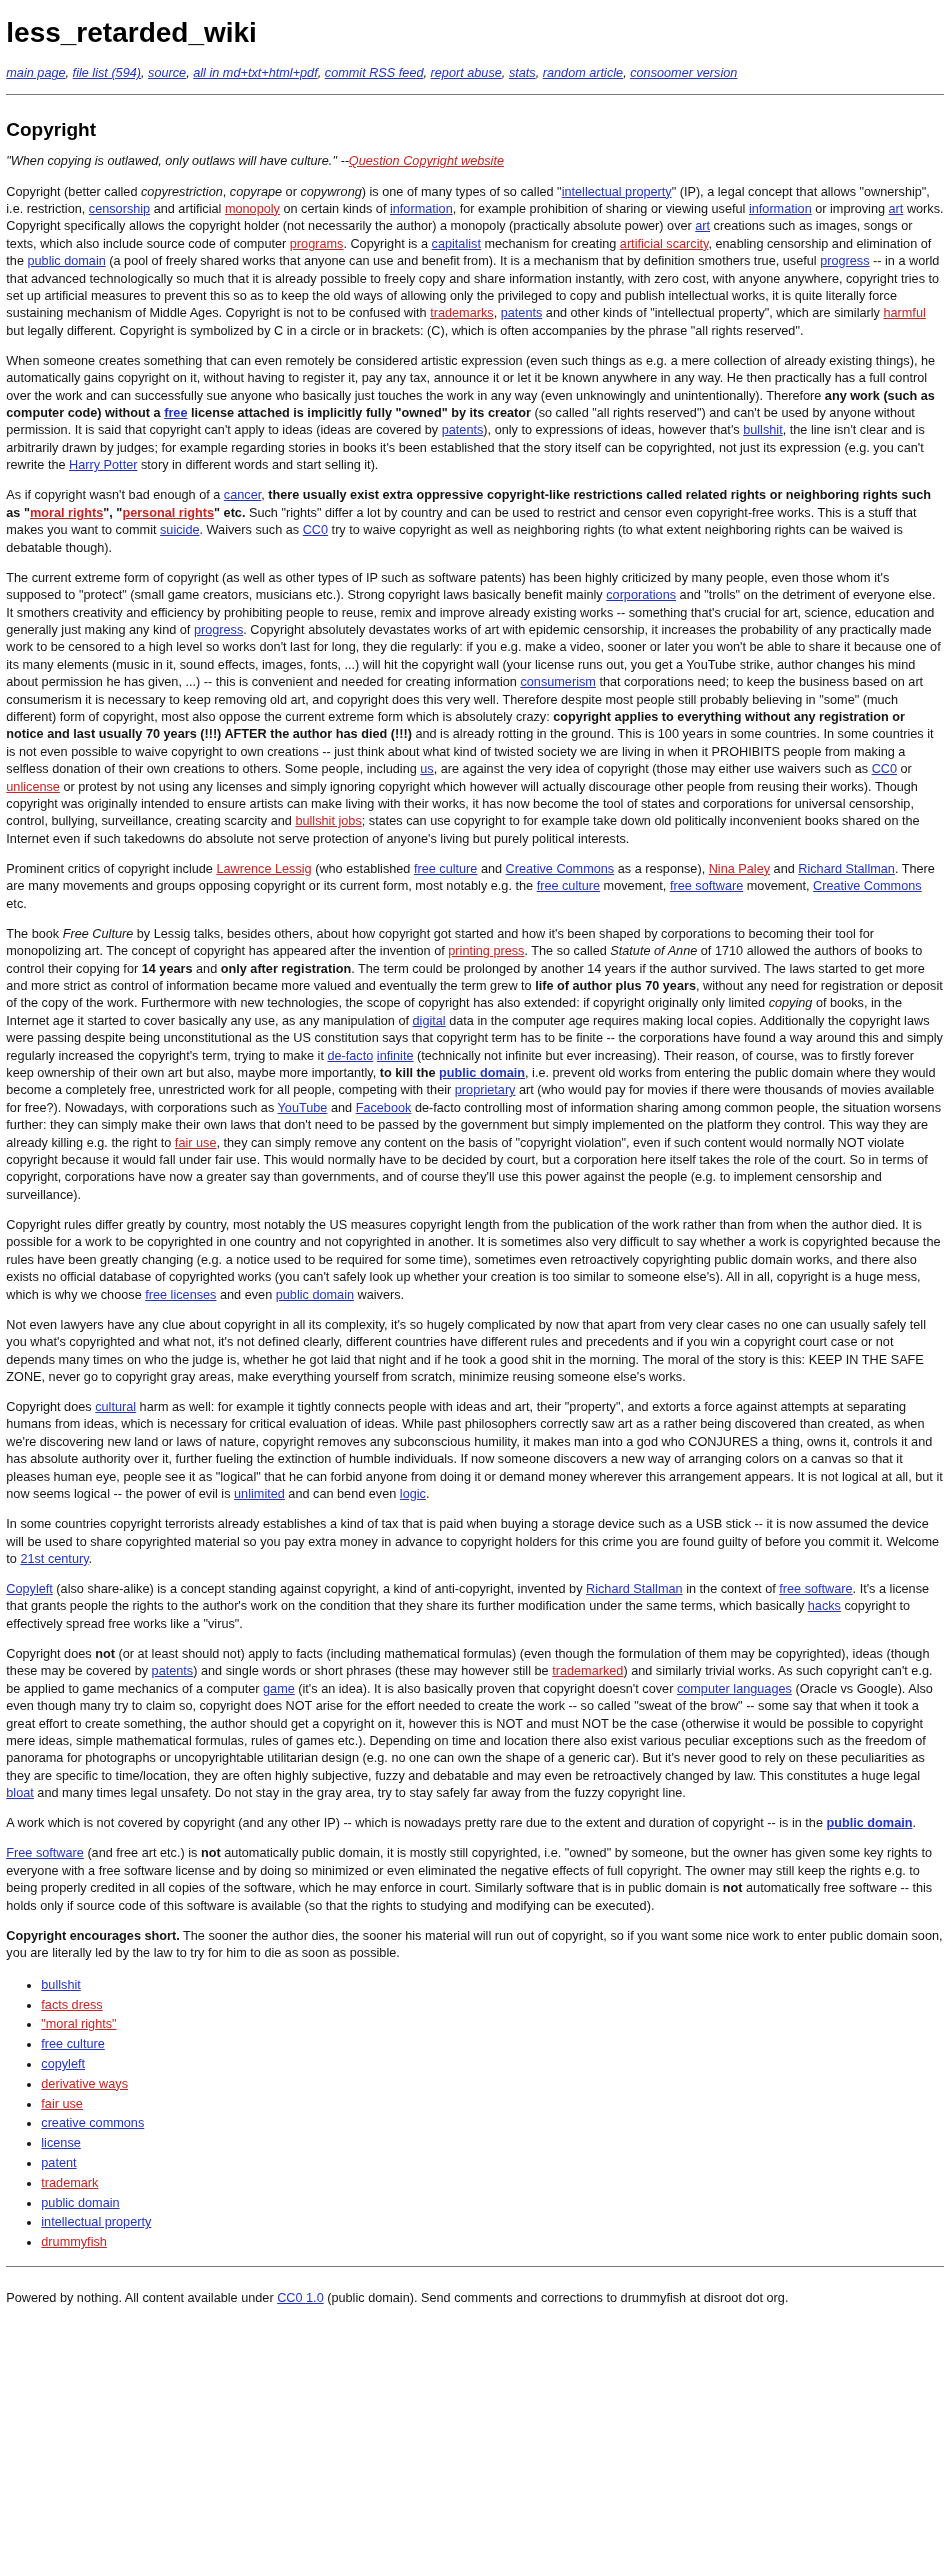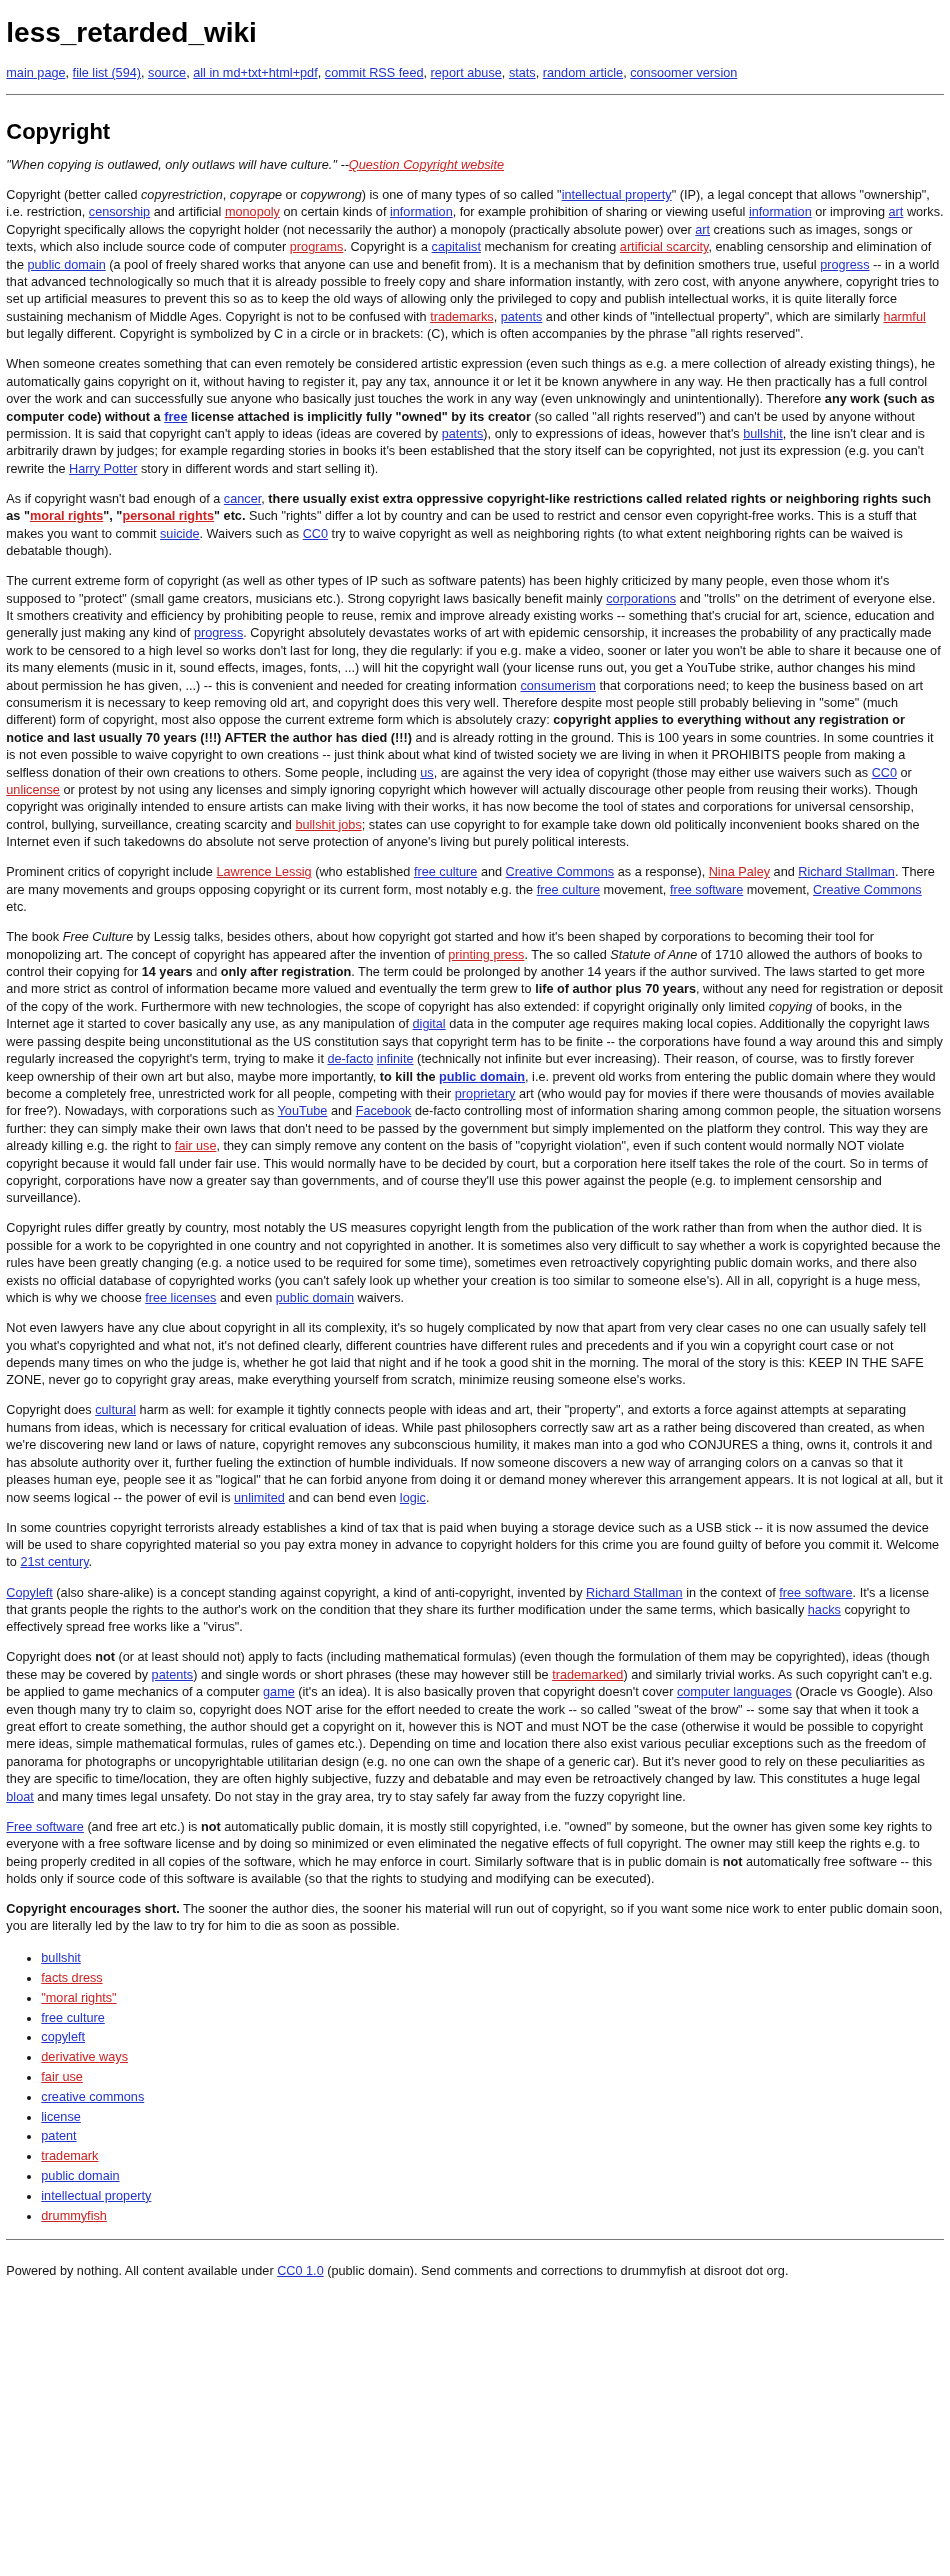--- a/index.html
+++ b/index.html
@@ -3,23 +3,23 @@
 <meta charset="utf-8">
 <style>
   :root{ --blue:#2233cc; --red:#cc2222; }
   html,body{ background:#ffffff; }
   body{
     font-family:"Liberation Sans", sans-serif;
     font-size:12.7px; line-height:17.4px; color:#141414;
     margin:6.3px; width:938px;
   }
   h1{ font-size:28px; line-height:1.15; font-weight:700; color:#000; margin:11px 0 16px; }
-  h2{ font-size:22px; line-height:1.15; font-weight:700; color:#000; margin:24px 0 9.5px; }
+  h2{ font-size:19px; line-height:1.15; font-weight:700; color:#000; margin:24px 0 9.5px; }
   p{ margin:12.7px 0; }
-  .nav-line{ margin:11px 0 9.5px; }
+  .nav-line{ margin:11px 0 9.5px;font-style:italic; }
   hr{ border:none; border-top:1.6px solid #787878; margin:11px 0; }
   a.lnk{ text-decoration:underline; cursor:pointer; }
   .blue{ color:var(--blue); }
   .red{ color:var(--red); }
   .bold{ font-weight:700; }
   .italic{ font-style:italic; }
   ul{ margin:14.3px 0; padding-left:35px; }
   li{ margin:2.4px 0; }
   footer p{ margin:23px 0 8px; }
 </style>
@@ -41,20 +41,21 @@
       <p><span>As if copyright wasn't bad enough of a </span><a href="#" class="lnk blue">cancer</a><span>, </span><span class="bold">there usually exist extra oppressive copyright-like restrictions called related rights or neighboring rights such as "</span><a href="#" class="lnk red bold">moral rights</a><span class="bold">", "</span><a href="#" class="lnk red bold">personal rights</a><span class="bold">" etc.</span><span> Such "rights" differ a lot by country and can be used to restrict and censor even copyright-free works. This is a stuff that makes you want to commit </span><a href="#" class="lnk blue">suicide</a><span>. Waivers such as </span><a href="#" class="lnk blue">CC0</a><span> try to waive copyright as well as neighboring rights (to what extent neighboring rights can be waived is debatable though).</span></p>
       <p><span>The current extreme form of copyright (as well as other types of IP such as software patents) has been highly criticized by many people, even those whom it's supposed to "protect" (small game creators, musicians etc.). Strong copyright laws basically benefit mainly </span><a href="#" class="lnk blue">corporations</a><span> and "trolls" on the detriment of everyone else. It smothers creativity and efficiency by prohibiting people to reuse, remix and improve already existing works -- something that's crucial for art, science, education and generally just making any kind of </span><a href="#" class="lnk blue">progress</a><span>. Copyright absolutely devastates works of art with epidemic censorship, it increases the probability of any practically made work to be censored to a high level so works don't last for long, they die regularly: if you e.g. make a video, sooner or later you won't be able to share it because one of its many elements (music in it, sound effects, images, fonts, ...) will hit the copyright wall (your license runs out, you get a YouTube strike, author changes his mind about permission he has given, ...) -- this is convenient and needed for creating information </span><a href="#" class="lnk blue">consumerism</a><span> that corporations need; to keep the business based on art consumerism it is necessary to keep removing old art, and copyright does this very well. Therefore despite most people still probably believing in "some" (much different) form of copyright, most also oppose the current extreme form which is absolutely crazy: </span><span class="bold">copyright applies to everything without any registration or notice and last usually 70 years (!!!) AFTER the author has died (!!!)</span><span> and is already rotting in the ground. This is 100 years in some countries. In some countries it is not even possible to waive copyright to own creations -- just think about what kind of twisted society we are living in when it PROHIBITS people from making a selfless donation of their own creations to others. Some people, including </span><a href="#" class="lnk blue">us</a><span>, are against the very idea of copyright (those may either use waivers such as </span><a href="#" class="lnk blue">CC0</a><span> or </span><a href="#" class="lnk red">unlicense</a><span> or protest by not using any licenses and simply ignoring copyright which however will actually discourage other people from reusing their works). Though copyright was originally intended to ensure artists can make living with their works, it has now become the tool of states and corporations for universal censorship, control, bullying, surveillance, creating scarcity and </span><a href="#" class="lnk red">bullshit jobs</a><span>; states can use copyright to for example take down old politically inconvenient books shared on the Internet even if such takedowns do absolute not serve protection of anyone's living but purely political interests.</span></p>
       <p><span>Prominent critics of copyright include </span><a href="#" class="lnk red">Lawrence Lessig</a><span> (who established </span><a href="#" class="lnk blue">free culture</a><span> and </span><a href="#" class="lnk blue">Creative Commons</a><span> as a response), </span><a href="#" class="lnk red">Nina Paley</a><span> and </span><a href="#" class="lnk blue">Richard Stallman</a><span>. There are many movements and groups opposing copyright or its current form, most notably e.g. the </span><a href="#" class="lnk blue">free culture</a><span> movement, </span><a href="#" class="lnk blue">free software</a><span> movement, </span><a href="#" class="lnk blue">Creative Commons</a><span> etc.</span></p>
       <p><span>The book </span><span class="italic">Free Culture</span><span> by Lessig talks, besides others, about how copyright got started and how it's been shaped by corporations to becoming their tool for monopolizing art. The concept of copyright has appeared after the invention of </span><a href="#" class="lnk red">printing press</a><span>. The so called </span><span class="italic">Statute of Anne</span><span> of 1710 allowed the authors of books to control their copying for </span><span class="bold">14 years</span><span> and </span><span class="bold">only after registration</span><span>. The term could be prolonged by another 14 years if the author survived. The laws started to get more and more strict as control of information became more valued and eventually the term grew to </span><span class="bold">life of author plus 70 years</span><span>, without any need for registration or deposit of the copy of the work. Furthermore with new technologies, the scope of copyright has also extended: if copyright originally only limited </span><span class="italic">copying</span><span> of books, in the Internet age it started to cover basically any use, as any manipulation of </span><a href="#" class="lnk blue">digital</a><span> data in the computer age requires making local copies. Additionally the copyright laws were passing despite being unconstitutional as the US constitution says that copyright term has to be finite -- the corporations have found a way around this and simply regularly increased the copyright's term, trying to make it </span><a href="#" class="lnk blue">de-facto</a><span> </span><a href="#" class="lnk blue">infinite</a><span> (technically not infinite but ever increasing). Their reason, of course, was to firstly forever keep ownership of their own art but also, maybe more importantly, </span><span class="bold">to kill the </span><a href="#" class="lnk blue bold">public domain</a><span>, i.e. prevent old works from entering the public domain where they would become a completely free, unrestricted work for all people, competing with their </span><a href="#" class="lnk blue">proprietary</a><span> art (who would pay for movies if there were thousands of movies available for free?). Nowadays, with corporations such as </span><a href="#" class="lnk blue">YouTube</a><span> and </span><a href="#" class="lnk blue">Facebook</a><span> de-facto controlling most of information sharing among common people, the situation worsens further: they can simply make their own laws that don't need to be passed by the government but simply implemented on the platform they control. This way they are already killing e.g. the right to </span><a href="#" class="lnk red">fair use</a><span>, they can simply remove any content on the basis of "copyright violation", even if such content would normally NOT violate copyright because it would fall under fair use. This would normally have to be decided by court, but a corporation here itself takes the role of the court. So in terms of copyright, corporations have now a greater say than governments, and of course they'll use this power against the people (e.g. to implement censorship and surveillance).</span></p>
       <p><span>Copyright rules differ greatly by country, most notably the US measures copyright length from the publication of the work rather than from when the author died. It is possible for a work to be copyrighted in one country and not copyrighted in another. It is sometimes also very difficult to say whether a work is copyrighted because the rules have been greatly changing (e.g. a notice used to be required for some time), sometimes even retroactively copyrighting public domain works, and there also exists no official database of copyrighted works (you can't safely look up whether your creation is too similar to someone else's). All in all, copyright is a huge mess, which is why we choose </span><a href="#" class="lnk blue">free licenses</a><span> and even </span><a href="#" class="lnk blue">public domain</a><span> waivers.</span></p>
       <p><span>Not even lawyers have any clue about copyright in all its complexity, it's so hugely complicated by now that apart from very clear cases no one can usually safely tell you what's copyrighted and what not, it's not defined clearly, different countries have different rules and precedents and if you win a copyright court case or not depends many times on who the judge is, whether he got laid that night and if he took a good shit in the morning. The moral of the story is this: KEEP IN THE SAFE ZONE, never go to copyright gray areas, make everything yourself from scratch, minimize reusing someone else's works.</span></p>
       <p><span>Copyright does </span><a href="#" class="lnk blue">cultural</a><span> harm as well: for example it tightly connects people with ideas and art, their "property", and extorts a force against attempts at separating humans from ideas, which is necessary for critical evaluation of ideas. While past philosophers correctly saw art as a rather being discovered than created, as when we're discovering new land or laws of nature, copyright removes any subconscious humility, it makes man into a god who CONJURES a thing, owns it, controls it and has absolute authority over it, further fueling the extinction of humble individuals. If now someone discovers a new way of arranging colors on a canvas so that it pleases human eye, people see it as "logical" that he can forbid anyone from doing it or demand money wherever this arrangement appears. It is not logical at all, but it now seems logical -- the power of evil is </span><a href="#" class="lnk blue">unlimited</a><span> and can bend even </span><a href="#" class="lnk blue">logic</a><span>.</span></p>
       <p><span>In some countries copyright terrorists already establishes a kind of tax that is paid when buying a storage device such as a USB stick -- it is now assumed the device will be used to share copyrighted material so you pay extra money in advance to copyright holders for this crime you are found guilty of before you commit it. Welcome to </span><a href="#" class="lnk blue">21st century</a><span>.</span></p>
       <p><a href="#" class="lnk blue">Copyleft</a><span> (also share-alike) is a concept standing against copyright, a kind of anti-copyright, invented by </span><a href="#" class="lnk blue">Richard Stallman</a><span> in the context of </span><a href="#" class="lnk blue">free software</a><span>. It's a license that grants people the rights to the author's work on the condition that they share its further modification under the same terms, which basically </span><a href="#" class="lnk blue">hacks</a><span> copyright to effectively spread free works like a "virus".</span></p>
       <p><span>Copyright does </span><span class="bold">not</span><span> (or at least should not) apply to facts (including mathematical formulas) (even though the formulation of them may be copyrighted), ideas (though these may be covered by </span><a href="#" class="lnk blue">patents</a><span>) and single words or short phrases (these may however still be </span><a href="#" class="lnk red">trademarked</a><span>) and similarly trivial works. As such copyright can't e.g. be applied to game mechanics of a computer </span><a href="#" class="lnk blue">game</a><span> (it's an idea). It is also basically proven that copyright doesn't cover </span><a href="#" class="lnk blue">computer languages</a><span> (Oracle vs Google). Also even though many try to claim so, copyright does NOT arise for the effort needed to create the work -- so called "sweat of the brow" -- some say that when it took a great effort to create something, the author should get a copyright on it, however this is NOT and must NOT be the case (otherwise it would be possible to copyright mere ideas, simple mathematical formulas, rules of games etc.). Depending on time and location there also exist various peculiar exceptions such as the freedom of panorama for photographs or uncopyrightable utilitarian design (e.g. no one can own the shape of a generic car). But it's never good to rely on these peculiarities as they are specific to time/location, they are often highly subjective, fuzzy and debatable and may even be retroactively changed by law. This constitutes a huge legal </span><a href="#" class="lnk blue">bloat</a><span> and many times legal unsafety. Do not stay in the gray area, try to stay safely far away from the fuzzy copyright line.</span></p>
+      <p><span>A work which is not covered by copyright (and any other IP) -- which is nowadays pretty rare due to the extent and duration of copyright -- is in the </span><a href="#" class="lnk blue bold">public domain</a><span>.</span></p>
       <p><a href="#" class="lnk blue">Free software</a><span> (and free art etc.) is </span><span class="bold">not</span><span> automatically public domain, it is mostly still copyrighted, i.e. "owned" by someone, but the owner has given some key rights to everyone with a free software license and by doing so minimized or even eliminated the negative effects of full copyright. The owner may still keep the rights e.g. to being properly credited in all copies of the software, which he may enforce in court. Similarly software that is in public domain is </span><span class="bold">not</span><span> automatically free software -- this holds only if source code of this software is available (so that the rights to studying and modifying can be executed).</span></p>
       <p><span class="bold">Copyright encourages short.</span><span> The sooner the author dies, the sooner his material will run out of copyright, so if you want some nice work to enter public domain soon, you are literally led by the law to try for him to die as soon as possible.</span></p>
     </div>
 
   <ul>
       <li><a href="#" class="lnk blue">bullshit</a></li>
       <li><a href="#" class="lnk red">facts dress</a></li>
       <li><a href="#" class="lnk red">"moral rights"</a></li>
       <li><a href="#" class="lnk blue">free culture</a></li>
       <li><a href="#" class="lnk blue">copyleft</a></li>

